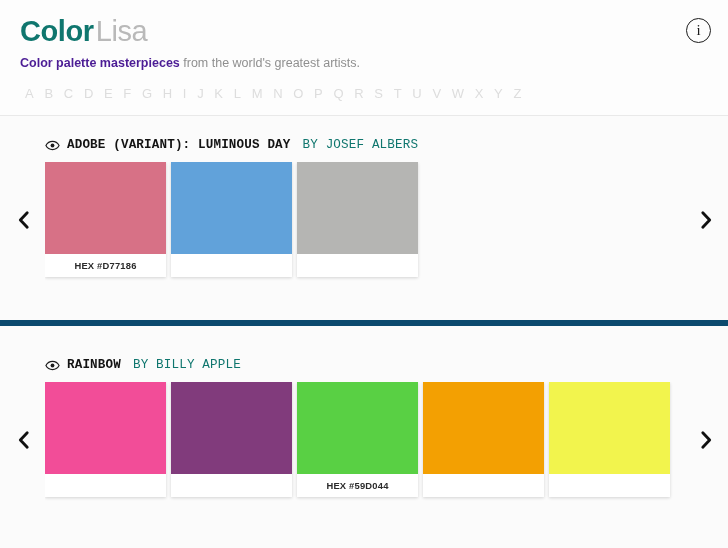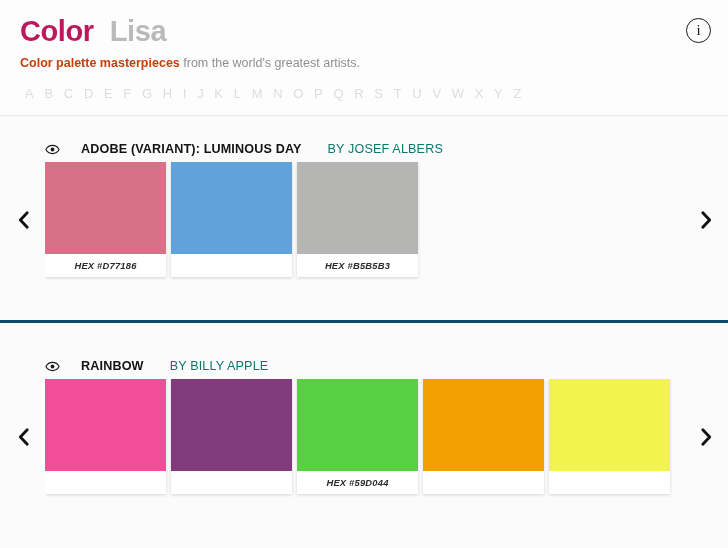--- a/index.html
+++ b/index.html
@@ -35,39 +35,39 @@
   }
 
   .brand {
     font-size: 29px;
     line-height: 34px;
     letter-spacing: -0.4px;
     white-space: nowrap;
   }
   .brand-strong {
     font-weight: bold;
-    color: #be185d;
+    color: #0f766e;
     margin-top: 16px;
   }
   .brand-light {
-    font-weight: bold;
+    font-weight: normal;
     color: #b9b9b9;
-    margin-left: 16px;
+    margin-left: 2px;
   }
 
   .tagline {
     margin-top: 7px;
     font-size: 12.5px;
     line-height: 16px;
     color: #8f8f8f;
     white-space: nowrap;
   }
   .tagline-strong {
     font-weight: bold;
-    color: #c2410c;
+    color: #4c1d95;
   }
 
   .alphabet {
     margin-top: 15px;
     display: flex;
     gap: 0px;
     white-space: nowrap;
   }
   .alpha-letter {
     font-size: 13px;
@@ -101,30 +101,31 @@
     color: #1c1c1c;
     font-style: normal;
   }
 
   
   .palette-section {
     position: relative;
     padding: 0 0 0 0;
   }
   .palette-section.divided {
-    border-top: 3px solid #0c4a6e;
+    border-top: 6px solid #0c4a6e;
   }
 
   .palette-header {
     display: flex;
-    align-items: center;
-    gap: 21px;
+    align-items: flex-start;
+    gap: 7px;
     padding: 22px 0 0 45px;
     height: 44px;
     white-space: nowrap;
+    font-family: Liberation Mono, monospace;
   }
 
   .eye-icon {
     display: inline-flex;
     align-items: center;
     justify-content: center;
     width: 15px;
     height: 15px;
     flex: 0 0 auto;
   }
@@ -158,21 +159,20 @@
     top: 0;
     width: 638px;
     height: 130px;
     overflow: hidden;
   }
 
   .swatch-track {
     display: flex;
     gap: 5px;
     height: 130px;
-    font-style: italic;
   }
 
   .swatch-card {
     flex: 0 0 auto;
     width: 121px;
     height: 115px;
     background: #ffffff;
     box-shadow: 0 1px 3px rgba(0,0,0,0.16);
     display: flex;
     flex-direction: column;
@@ -288,21 +288,20 @@
             <div class="swatch-track">
               <div class="swatch-card">
                 <div class="swatch-color" style="background-color: rgb(215, 113, 134);"></div>
                 <div class="swatch-label">HEX #D77186</div>
               </div>
               <div class="swatch-card">
                 <div class="swatch-color" style="background-color: rgb(97, 162, 218);"></div>
               </div>
               <div class="swatch-card">
                 <div class="swatch-color" style="background-color: rgb(181, 181, 179);"></div>
-                <div class="swatch-label">HEX #B5B5B3</div>
               </div>
             </div>
           </div>
           <div class="nav-arrow next">
             <svg width="22" height="26" viewBox="0 0 24 24" fill="none" stroke="#111111" stroke-width="3.1" stroke-linecap="round" stroke-linejoin="round">
               <path d="M8.5 4 L16 12 L8.5 20"></path>
             </svg>
           </div>
         </div>
         <div class="section-spacer-bottom"></div>

